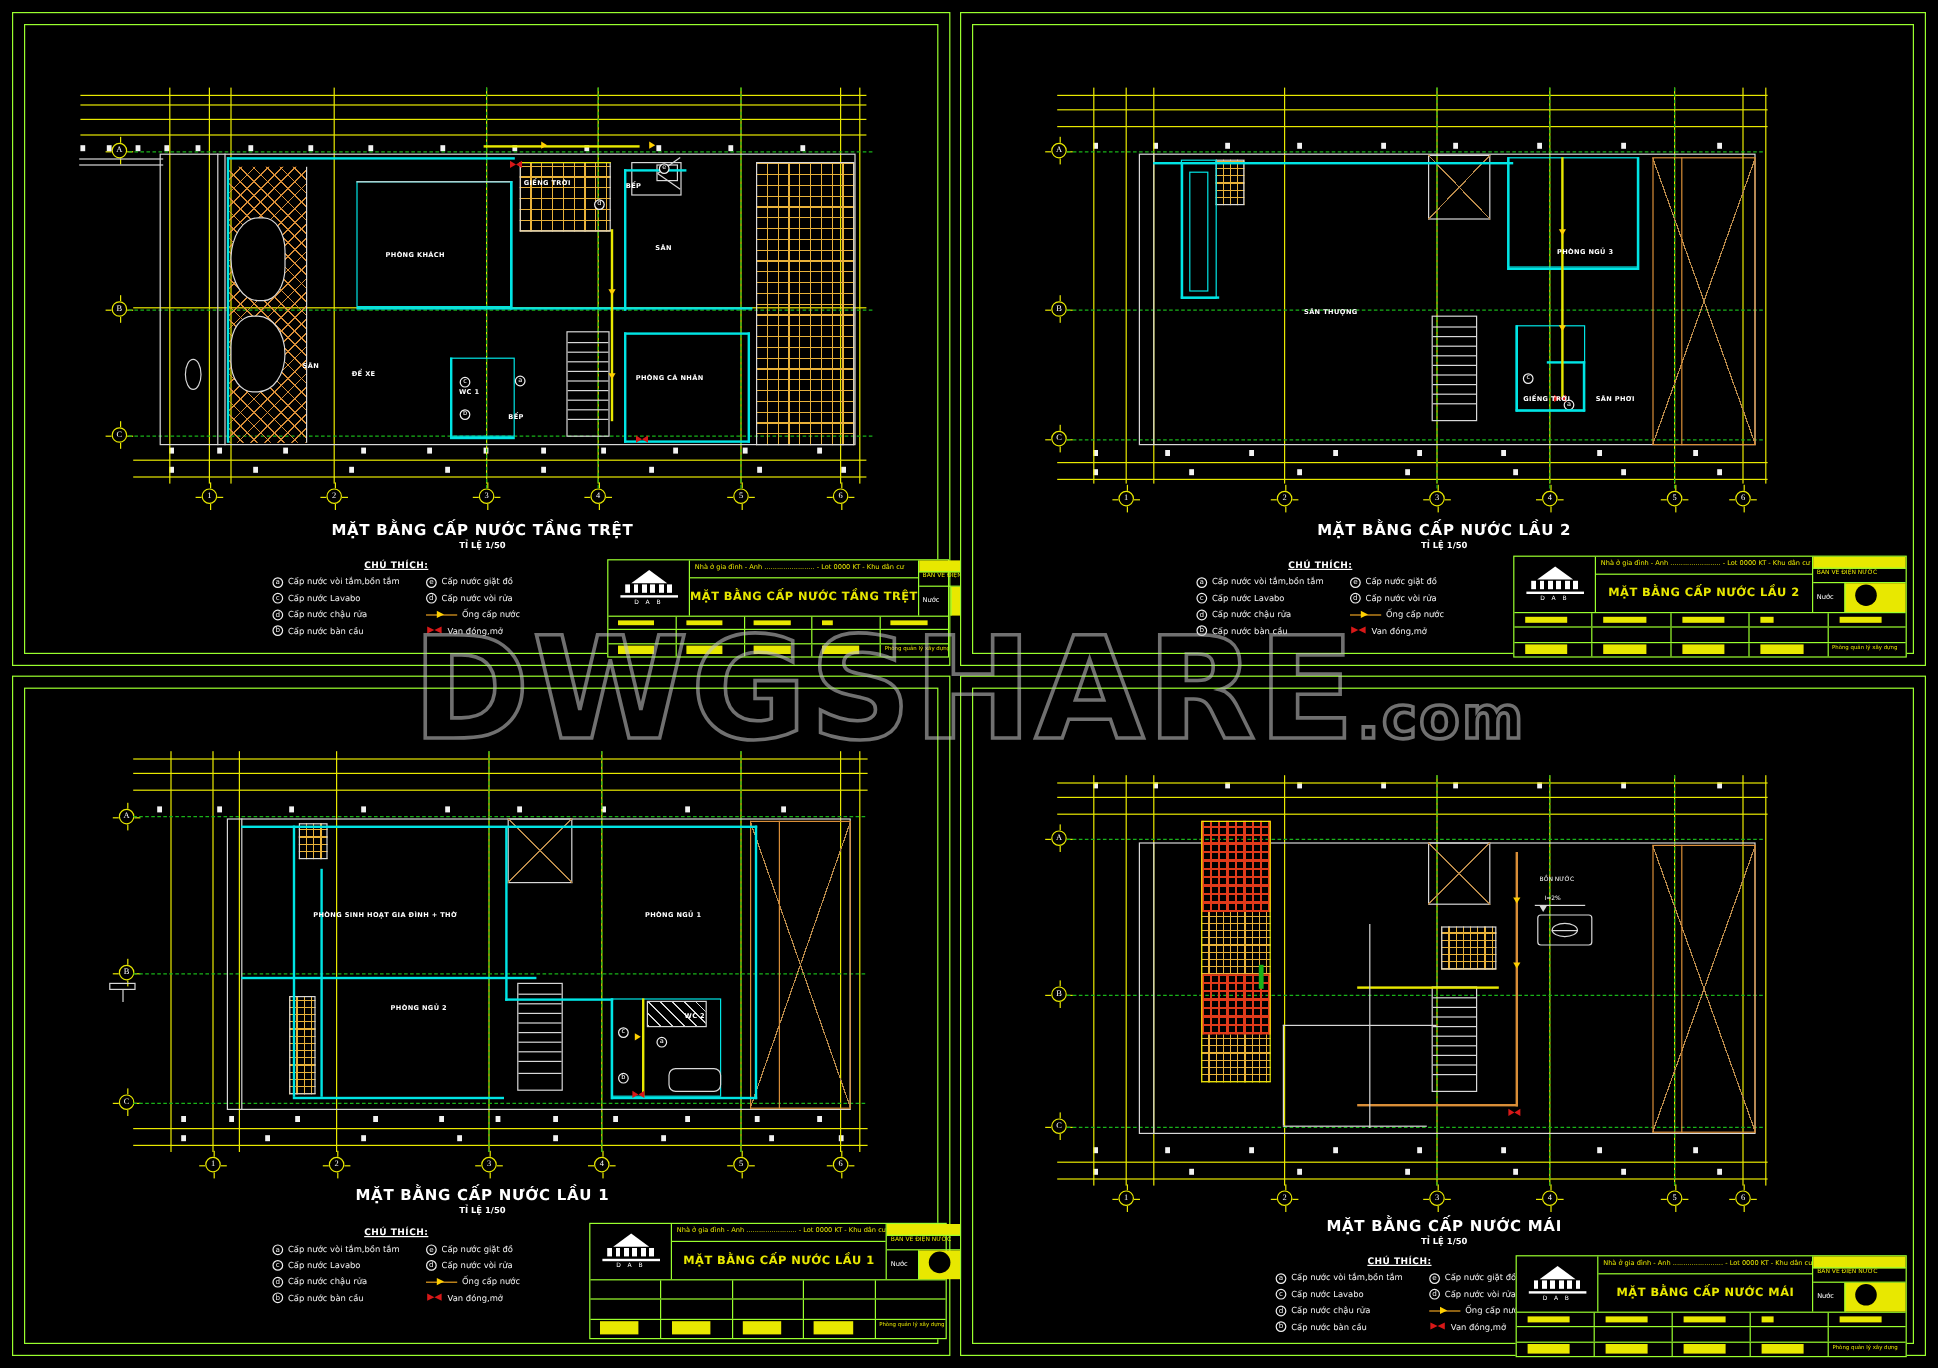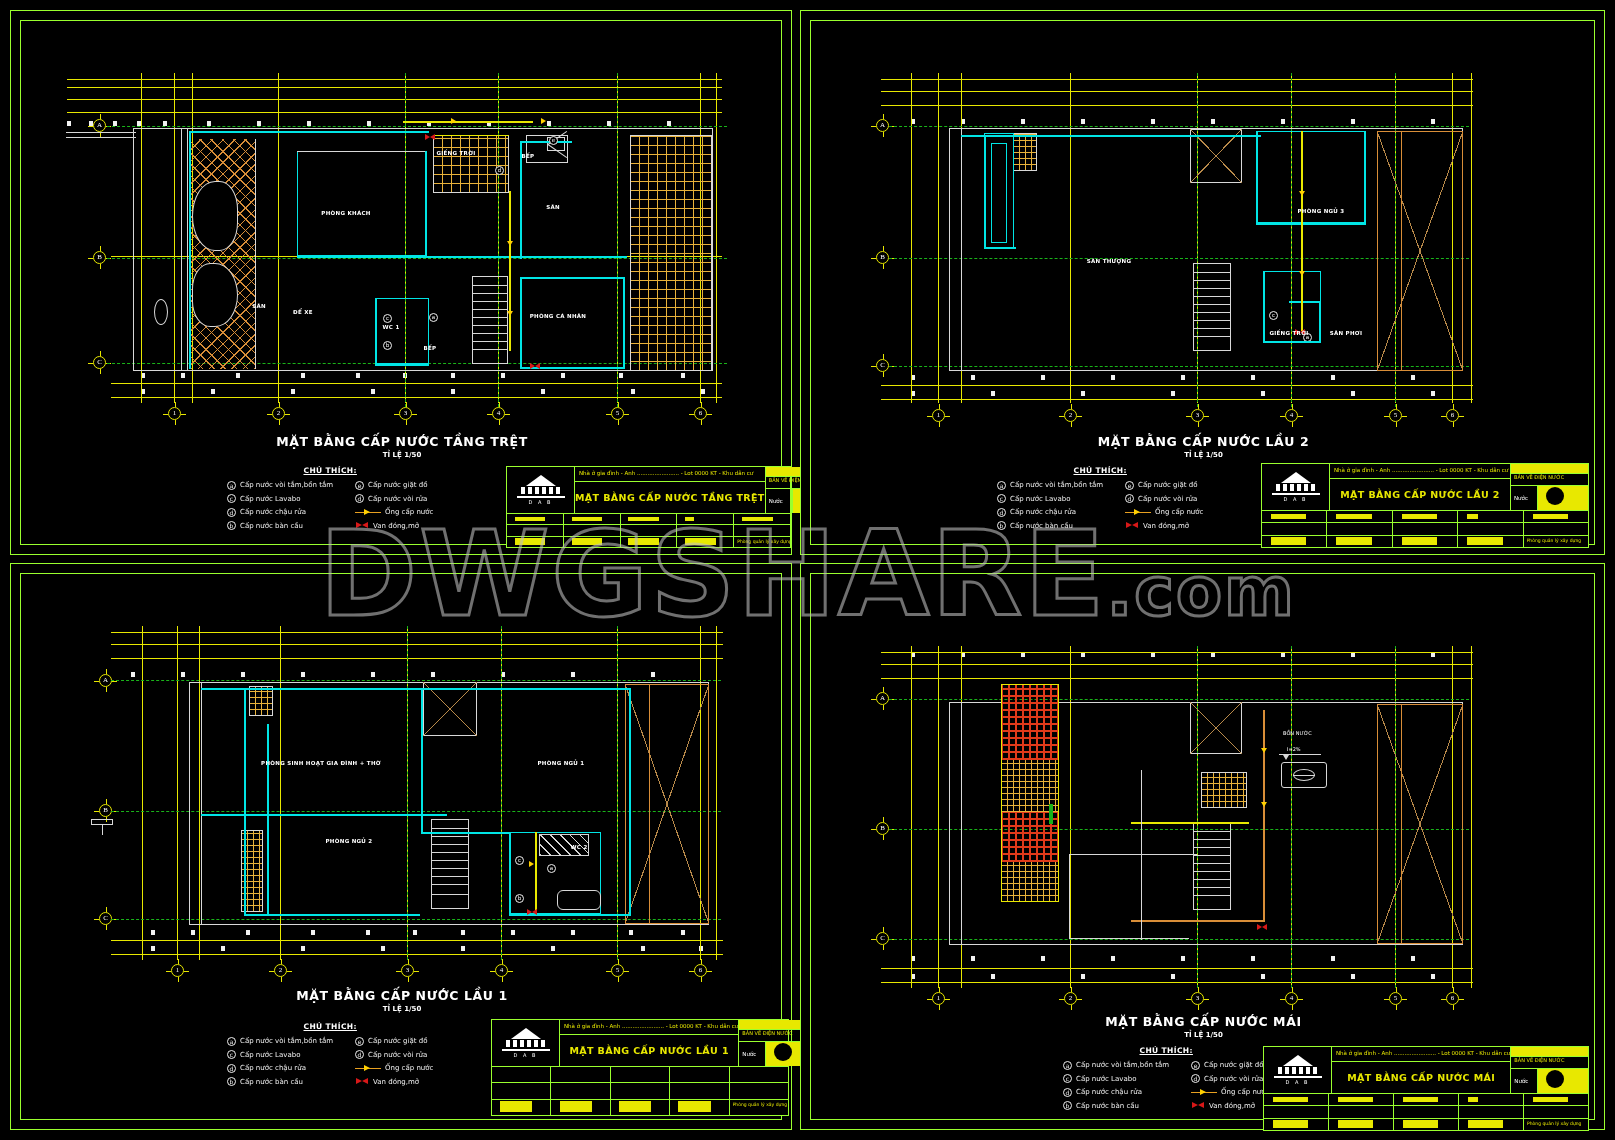--- a/index.html
+++ b/index.html
@@ -279,21 +279,21 @@
     font-weight: bold;
     font-size: 118px;
     letter-spacing: 2px;
     color: transparent;
     -webkit-text-stroke: 3px rgba(190,190,190,0.62);
     opacity: .95;
     pointer-events: none;
     z-index: 40;
     white-space: nowrap;
   }
-  #watermark .dot { font-size: 67px; }
+  #watermark .dot { font-size: 49px; }
 
   
   .room {
     position: absolute; color: #ffffff; font-size: 5.5px; font-weight: bold;
     letter-spacing: .3px; white-space: nowrap;
     font-family: "DejaVu Sans", sans-serif;
     transform: translate(-50%,-50%);
   }
   .note {
     position: absolute; color: #ffffff; font-size: 5px;

